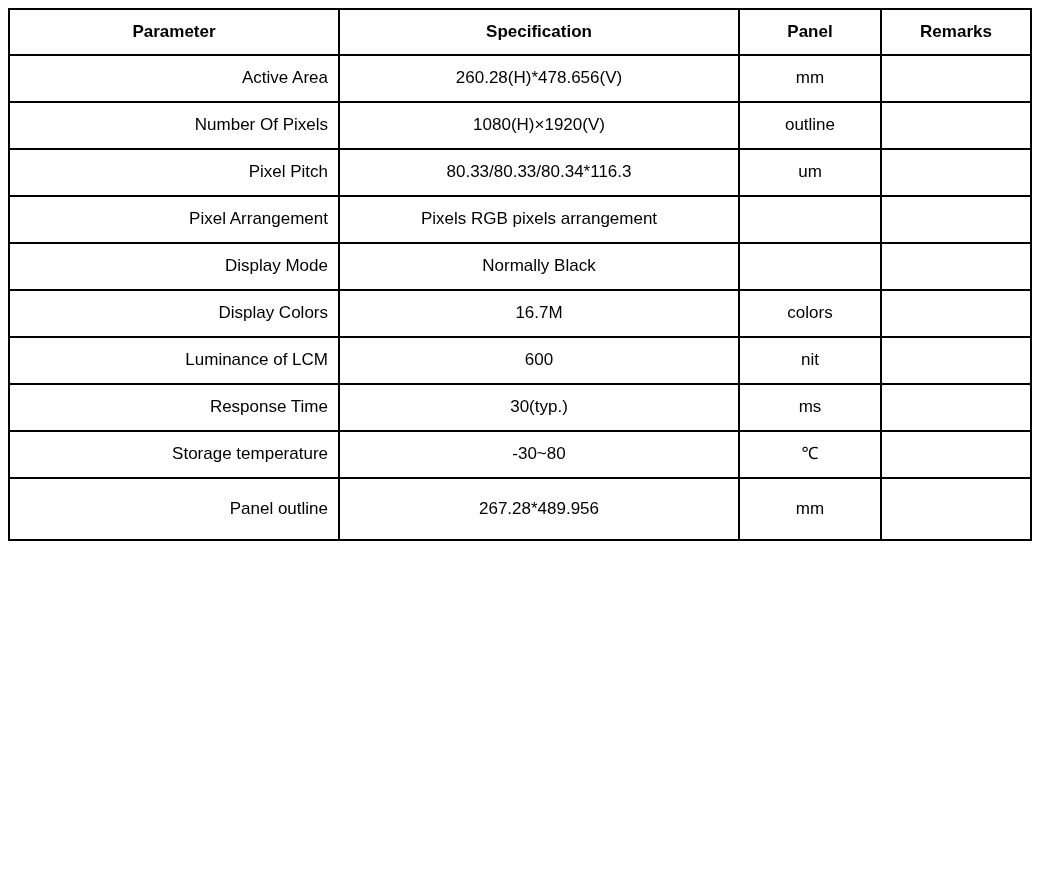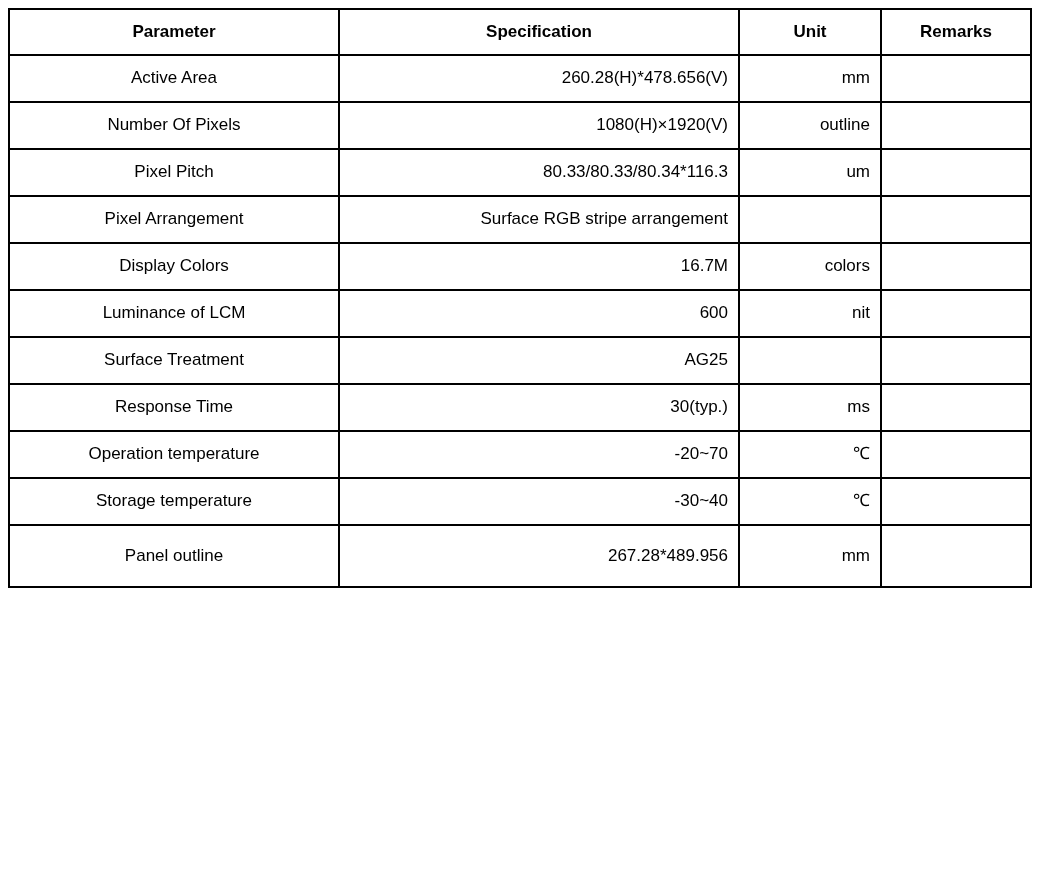--- a/index.html
+++ b/index.html
@@ -35,26 +35,26 @@
   }
   table.spec-table th {
     font-weight: bold;
     text-align: center;
     height: 44px;
   }
   table.spec-table td {
     height: 45px;
   }
   td.param-cell {
-    text-align: center;
+    text-align: right;
   }
   td.spec-cell,
   td.unit-cell,
   td.remarks-cell {
-    text-align: right;
+    text-align: center;
   }
   tr.tall-row td {
     height: 60px;
   }
   col.c-param { width: 330px; }
   col.c-spec  { width: 400px; }
   col.c-unit  { width: 142px; }
   col.c-remarks { width: 150px; }
 </style>
 </head>
@@ -65,21 +65,21 @@
     <colgroup>
       <col class="c-param">
       <col class="c-spec">
       <col class="c-unit">
       <col class="c-remarks">
     </colgroup>
     <thead>
       <tr>
         <th>Parameter</th>
         <th>Specification</th>
-        <th>Unit</th>
+        <th>Panel</th>
         <th>Remarks</th>
       </tr>
     </thead>
     <tbody>
       <tr>
         <td class="param-cell">Active Area</td>
         <td class="spec-cell">260.28(H)*478.656(V)</td>
         <td class="unit-cell">mm</td>
         <td class="remarks-cell"></td>
       </tr>
@@ -90,57 +90,51 @@
         <td class="remarks-cell"></td>
       </tr>
       <tr>
         <td class="param-cell">Pixel Pitch</td>
         <td class="spec-cell">80.33/80.33/80.34*116.3</td>
         <td class="unit-cell">um</td>
         <td class="remarks-cell"></td>
       </tr>
       <tr>
         <td class="param-cell">Pixel Arrangement</td>
-        <td class="spec-cell">Surface RGB stripe arrangement</td>
+        <td class="spec-cell">Pixels RGB pixels arrangement</td>
+        <td class="unit-cell"></td>
+        <td class="remarks-cell"></td>
+      </tr>
+      <tr>
+        <td class="param-cell">Display Mode</td>
+        <td class="spec-cell">Normally Black</td>
         <td class="unit-cell"></td>
         <td class="remarks-cell"></td>
       </tr>
       <tr>
         <td class="param-cell">Display Colors</td>
         <td class="spec-cell">16.7M</td>
         <td class="unit-cell">colors</td>
         <td class="remarks-cell"></td>
       </tr>
       <tr>
         <td class="param-cell">Luminance of  LCM</td>
         <td class="spec-cell">600</td>
         <td class="unit-cell">nit</td>
         <td class="remarks-cell"></td>
       </tr>
       <tr>
-        <td class="param-cell">Surface Treatment</td>
-        <td class="spec-cell">AG25</td>
-        <td class="unit-cell"></td>
-        <td class="remarks-cell"></td>
-      </tr>
-      <tr>
         <td class="param-cell">Response Time</td>
         <td class="spec-cell">30(typ.)</td>
         <td class="unit-cell">ms</td>
         <td class="remarks-cell"></td>
       </tr>
       <tr>
-        <td class="param-cell">Operation temperature</td>
-        <td class="spec-cell">-20~70</td>
-        <td class="unit-cell">℃</td>
-        <td class="remarks-cell"></td>
-      </tr>
-      <tr>
         <td class="param-cell">Storage temperature</td>
-        <td class="spec-cell">-30~40</td>
+        <td class="spec-cell">-30~80</td>
         <td class="unit-cell">℃</td>
         <td class="remarks-cell"></td>
       </tr>
       <tr class="tall-row">
         <td class="param-cell">Panel outline</td>
         <td class="spec-cell">267.28*489.956</td>
         <td class="unit-cell">mm</td>
         <td class="remarks-cell"></td>
       </tr>
     </tbody>

